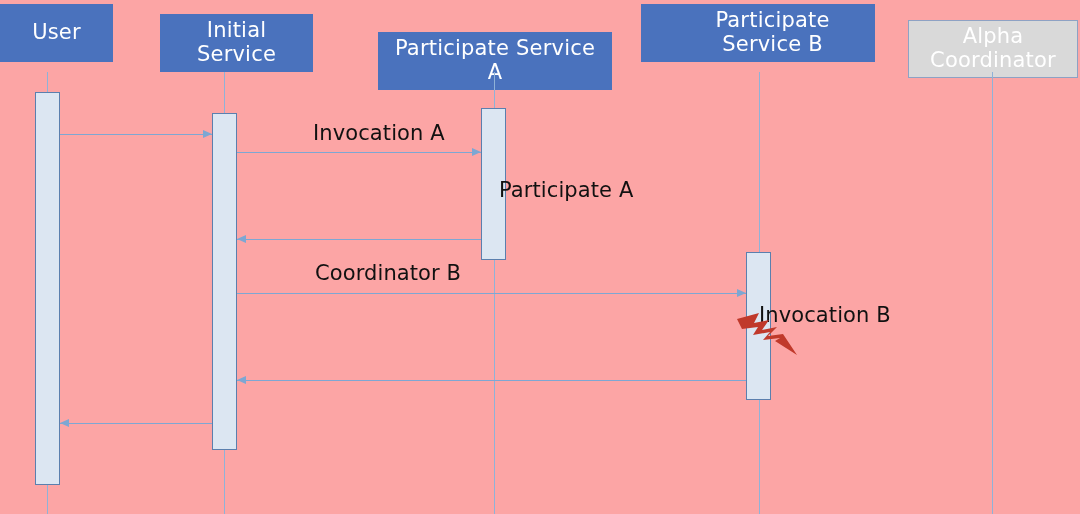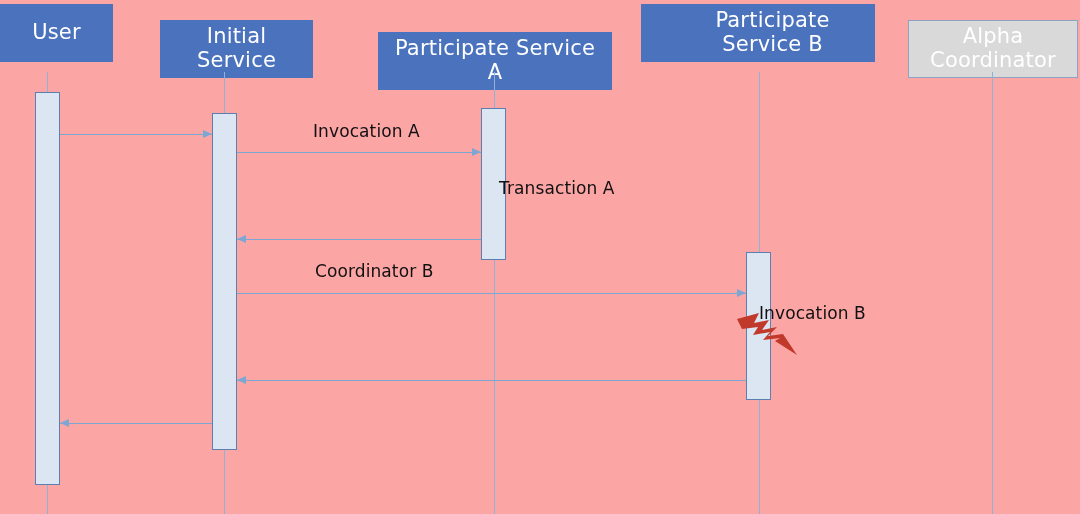--- a/index.html
+++ b/index.html
@@ -77,40 +77,40 @@
   .arrow-head.right {
     border-left: 9px solid #7da7d3;
   }
   .arrow-head.left {
     border-right: 9px solid #7da7d3;
   }
 
   
   .diagram-label {
     position: absolute;
-    font-size: 17px;
+    font-size: 21px;
     color: #111111;
     white-space: nowrap;
     letter-spacing: 0.1px;
   }
 
   
   .bolt {
     position: absolute;
   }
 </style>
 </head>
 <body>
 
 <div id="canvas">
   <div id="participants-layer">
       <div class="participant-box active" style="left: 0px; top: 4px; width: 113px; height: 58px;">
         <span class="participant-label">User</span>
       </div>
-      <div class="participant-box active" style="left: 160px; top: 20px; width: 153px; height: 58px;">
+      <div class="participant-box active" style="left: 160px; top: 14px; width: 153px; height: 58px;">
         <span class="participant-label">Initial Service</span>
       </div>
       <div class="participant-box active" style="left: 378px; top: 4px; width: 234px; height: 58px; margin-top: 28px;">
         <span class="participant-label">Participate Service A</span>
       </div>
       <div class="participant-box active" style="left: 641px; top: 4px; width: 234px; height: 58px; padding-left: 29px;">
         <span class="participant-label">Participate Service B</span>
       </div>
       <div class="participant-box inactive" style="left: 908px; top: 4px; width: 170px; height: 58px; margin-top: 16px;">
         <span class="participant-label">Alpha
@@ -140,21 +140,21 @@
       <div class="arrow-head left" style="top: 235px; left: 237px;"></div>
       <div class="msg-line" style="left: 237px; top: 293px; width: 509px;"></div>
       <div class="arrow-head right" style="top: 289px; left: 737px;"></div>
       <div class="diagram-label" style="left: 315px; top: 261px;">Coordinator B</div>
       <div class="msg-line" style="left: 237px; top: 380px; width: 509px;"></div>
       <div class="arrow-head left" style="top: 376px; left: 237px;"></div>
       <div class="msg-line" style="left: 60px; top: 423px; width: 152px;"></div>
       <div class="arrow-head left" style="top: 419px; left: 60px;"></div>
     </div>
   <div id="annotations-layer">
-      <div class="diagram-label" style="left: 499px; top: 178px;">Transaction A</div>
+      <div class="diagram-label" style="left: 499px; top: 178px;">Participate A</div>
       <div class="diagram-label" style="left: 759px; top: 303px;">Invocation B</div>
     </div>
   <div id="failure-layer">
       <div class="bolt" style="left: 736px; top: 310px; width: 62px; height: 46px;"><svg width="62" height="46" viewBox="0 0 62 46" xmlns="http://www.w3.org/2000/svg">
           <path d="M1 9 L23 3 L18 13 L33 10 L26 20 L41 17 L32 26 L47 24 L61 45 L39 31 L44 28 L27 30 L34 22 L17 25 L22 17 L6 19 Z" fill="#c0392b"></path>
         </svg></div>
     </div>
 </div>
 
 </body></html>

